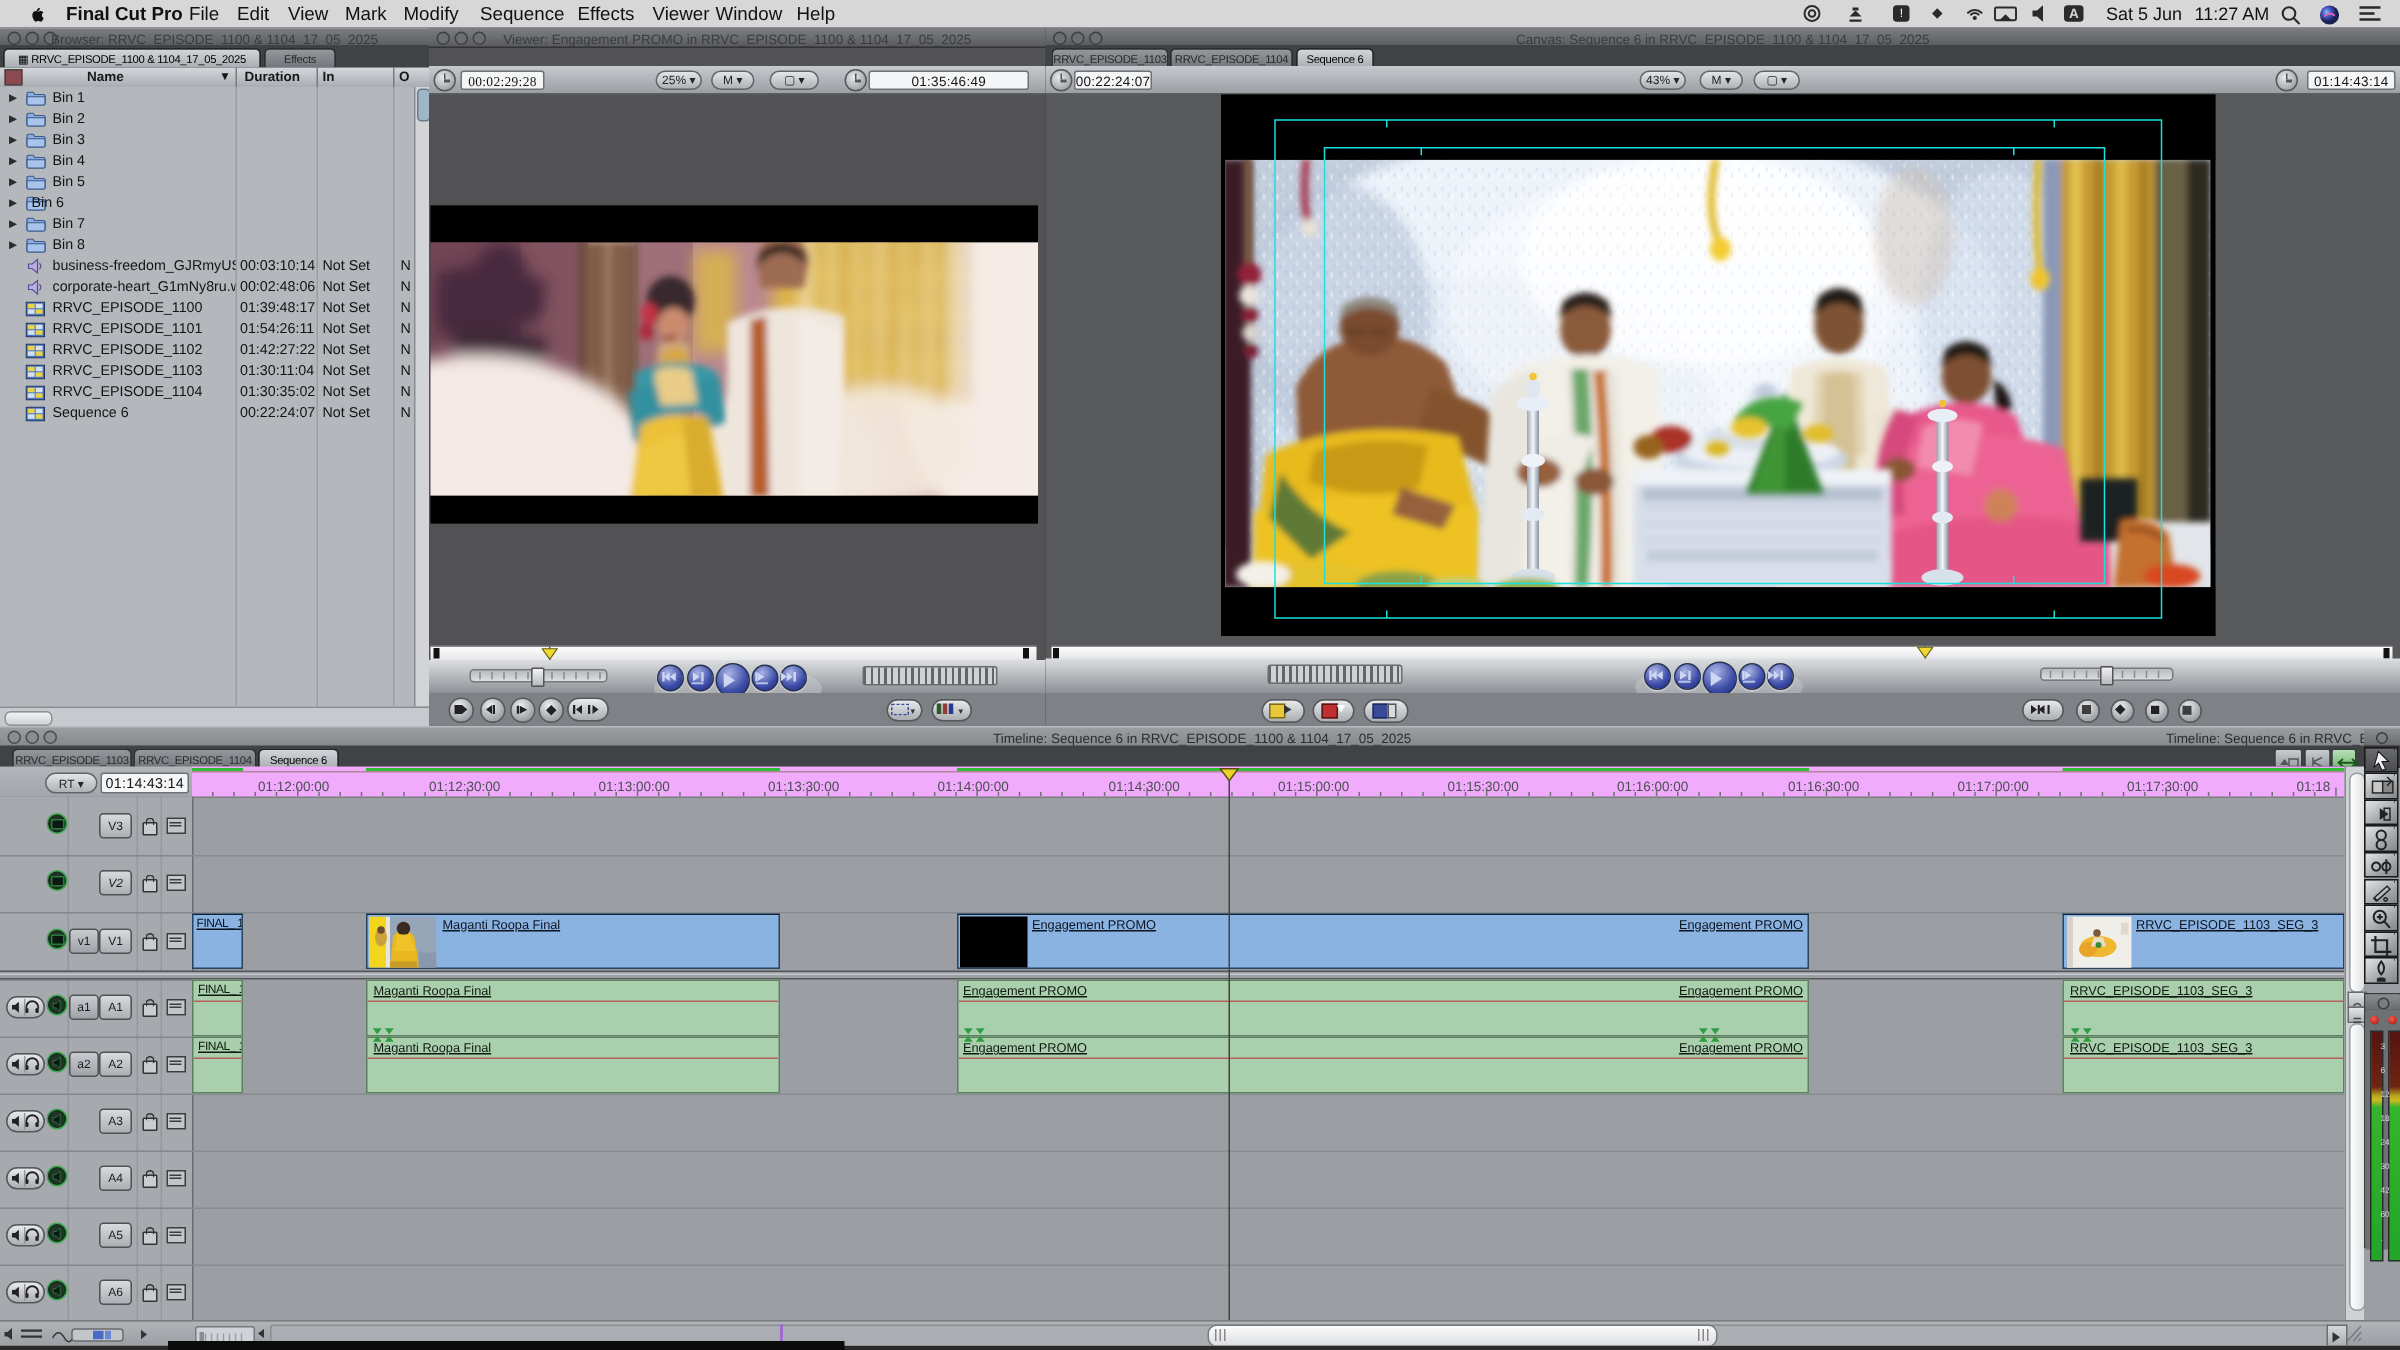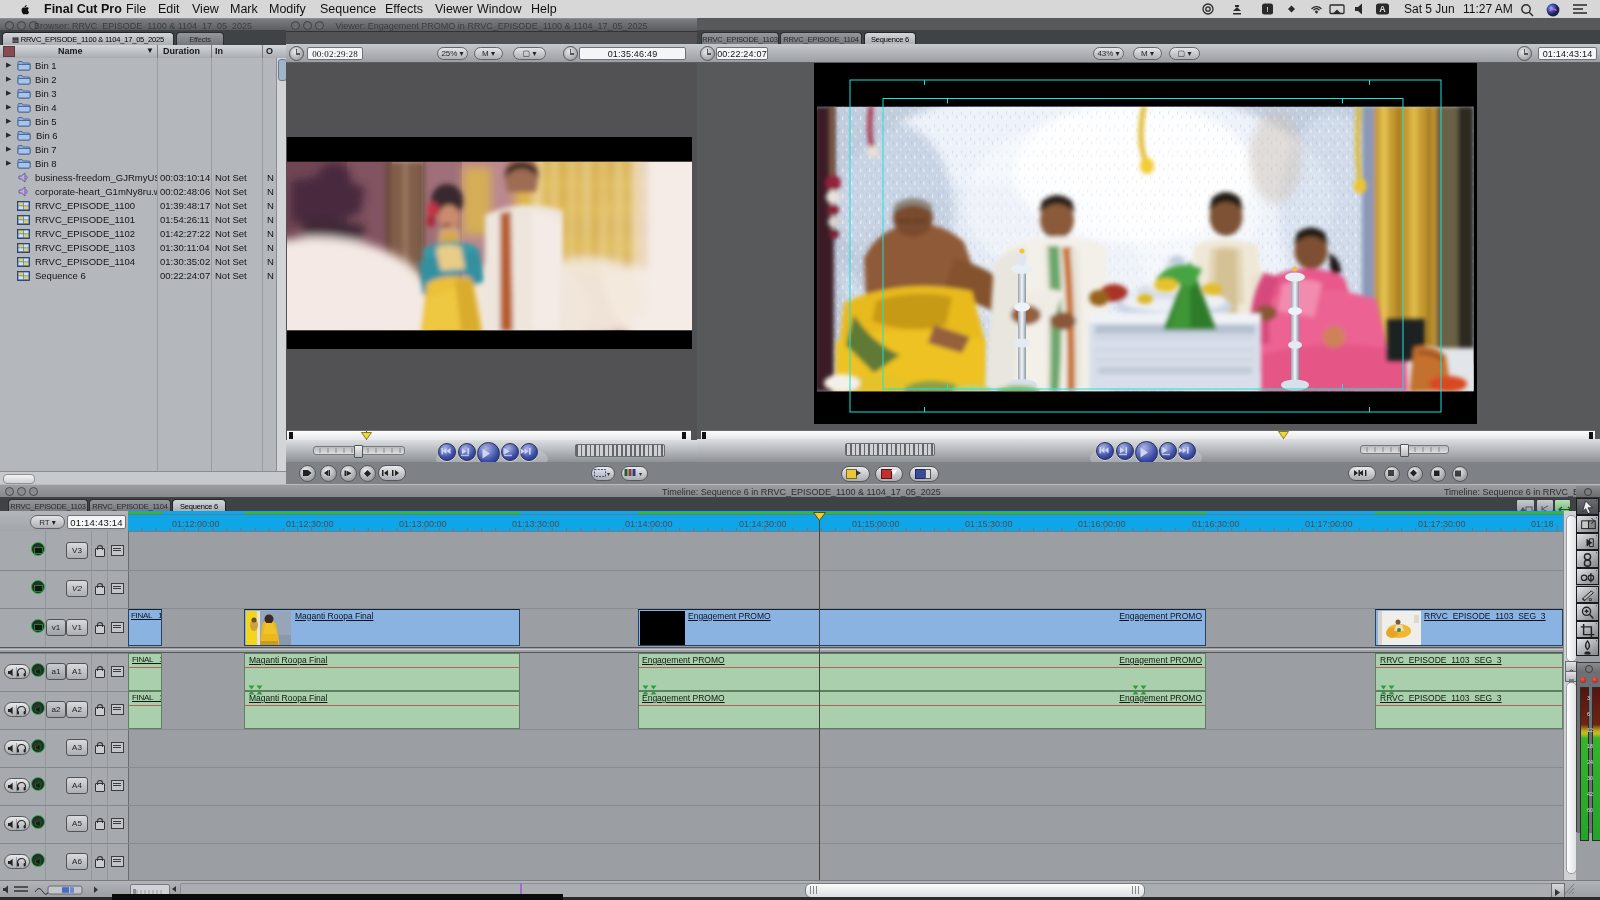--- a/index.html
+++ b/index.html
@@ -190,21 +190,21 @@
               <path d="M1 4.5h12V9a1 1 0 0 1-1 1H2a1 1 0 0 1-1-1z" fill="#a8c4ea" stroke="#3a5a8a" stroke-width="0.8"></path>
             </svg>
             <span class="abs" style="left:35px;top:1px">Bin 5</span>
           </div>
       <div class="abs" style="left:0;top:70.8px;width:276px;height:14px;">
             <span class="abs" style="left:6px;top:2px;font-size:7px;color:#2a2b2c">▶</span>
             <svg class="abs" style="left:17px;top:1.5px" width="14" height="11" viewBox="0 0 14 11">
               <path d="M1 2.5a1 1 0 0 1 1-1h3l1.2 1.5H12a1 1 0 0 1 1 1V9a1 1 0 0 1-1 1H2a1 1 0 0 1-1-1z" fill="#8caede" stroke="#3a5a8a" stroke-width="0.8"></path>
               <path d="M1 4.5h12V9a1 1 0 0 1-1 1H2a1 1 0 0 1-1-1z" fill="#a8c4ea" stroke="#3a5a8a" stroke-width="0.8"></path>
             </svg>
-            <span class="abs" style="left:36px;top:1px">Bin 6</span>
+            <span class="abs" style="left:21px;top:1px">Bin 6</span>
           </div>
       <div class="abs" style="left:0;top:84.8px;width:276px;height:14px;">
             <span class="abs" style="left:6px;top:2px;font-size:7px;color:#2a2b2c">▶</span>
             <svg class="abs" style="left:17px;top:1.5px" width="14" height="11" viewBox="0 0 14 11">
               <path d="M1 2.5a1 1 0 0 1 1-1h3l1.2 1.5H12a1 1 0 0 1 1 1V9a1 1 0 0 1-1 1H2a1 1 0 0 1-1-1z" fill="#8caede" stroke="#3a5a8a" stroke-width="0.8"></path>
               <path d="M1 4.5h12V9a1 1 0 0 1-1 1H2a1 1 0 0 1-1-1z" fill="#a8c4ea" stroke="#3a5a8a" stroke-width="0.8"></path>
             </svg>
             <span class="abs" style="left:35px;top:1px">Bin 7</span>
           </div>
       <div class="abs" style="left:0;top:98.9px;width:276px;height:14px;">
@@ -504,20 +504,26 @@
             <rect x="0.5" y="1" width="3" height="7"></rect>
             <rect x="4.5" y="1" width="3" height="7" fill="#943a3a"></rect>
             <rect x="8.5" y="1" width="3" height="7" fill="#2a3a8a"></rect>
           </g>
         </svg>
       <span class="abs" style="left:353px;top:8px;font-size:6px;color:#333">▾</span>
     </div>
   </div>
 
   <div id="canvaswin" class="abs" style="left:697px;top:18px;width:903px;height:466px;background:#58595b;">
+    <div class="abs titlebar" style="left:0;top:0;width:903px;height:12px;">
+      <div class="tl-dot" style="left:5px"></div>
+        <div class="tl-dot" style="left:17px"></div>
+        <div class="tl-dot" style="left:29px"></div>
+      <div class="ttext" style="left:0;width:903px;text-align:center;">Canvas: Sequence 6 in RRVC_EPISODE_1100 &amp; 1104_17_05_2025</div>
+    </div>
     <div class="abs tabstrip" style="left:0;top:12px;width:903px;height:14px;">
       <div class="tab off" style="left:4px;width:76px;">RRVC_EPISODE_1103</div>
       <div class="tab off" style="left:83px;width:80px;">RRVC_EPISODE_1104</div>
       <div class="tab on" style="left:167px;width:50px;">Sequence 6</div>
     </div>
     <div class="abs ctrlbar" style="left:0;top:26px;width:903px;height:18px;">
       <div class="clock" style="left:3px;top:2px;"></div>
       <div class="tc" style="left:19px;top:3px;width:50px;">00:22:24:07</div>
       <div class="oval" style="left:396px;top:3px;width:29px;">43% ▾</div>
       <div class="oval" style="left:436px;top:3px;width:27px;">M ▾</div>
@@ -813,21 +819,21 @@
           </svg></div>
       <div class="abs" style="left:1554px;top:2px;width:15px;height:11px;background:linear-gradient(#b8e0b8,#7ab87a);border:1px solid #3a3c3e;border-radius:2px;"><svg width="20" height="9" viewBox="0 0 20 9">
             <path d="M4 4.5h12M7 2l-3 2.5L7 7M13 2l3 2.5L13 7" stroke="#1a5a1a" fill="none" stroke-width="1.2"></path>
           </svg></div>
     </div>
 
     <div class="abs" style="left:0;top:27px;width:128px;height:20px;background:linear-gradient(#b2b5ba,#a2a5aa);border-bottom:1px solid #7a7c7f;">
       <div class="oval" style="left:30px;top:4px;width:33px;height:12px;line-height:13px;">RT ▾</div>
       <div class="tc" style="left:67px;top:4px;width:57px;height:12px;line-height:13px;font-size:9.5px;">01:14:43:14</div>
     </div>
-    <div class="abs" style="left:128px;top:27px;width:1435px;height:20px;background:#0ea5e9;border-bottom:1px solid #7a7c7f;overflow:hidden;font-size:9px;color:#4c4e52;text-align:right;">
+    <div class="abs" style="left:128px;top:27px;width:1435px;height:20px;background:#f0abfc;border-bottom:1px solid #7a7c7f;overflow:hidden;font-size:9px;color:#4c4e52;text-align:right;">
       <div class="abs" style="left:-128px;top:0;width:1563px;height:20px;">
           <div class="abs" style="left:128px;top:1px;width:34px;height:2px;background:#2fbb33"></div>
           <div class="abs" style="left:244px;top:1px;width:276px;height:2px;background:#2fbb33"></div>
           <div class="abs" style="left:638px;top:1px;width:568px;height:2px;background:#2fbb33"></div>
           <div class="abs" style="left:1375px;top:1px;width:188px;height:2px;background:#2fbb33"></div>
           <div class="abs" style="left:128px;top:3px;width:1435px;height:1px;background:#8a6a5a;opacity:0.6"></div>
         </div>
       <div class="abs" style="left:0;top:0;width:1435px;height:20px;">
           <span class="abs" style="left:44px;top:8px;">01:12:00:00</span>
           <span class="abs" style="left:158px;top:8px;">01:12:30:00</span>

